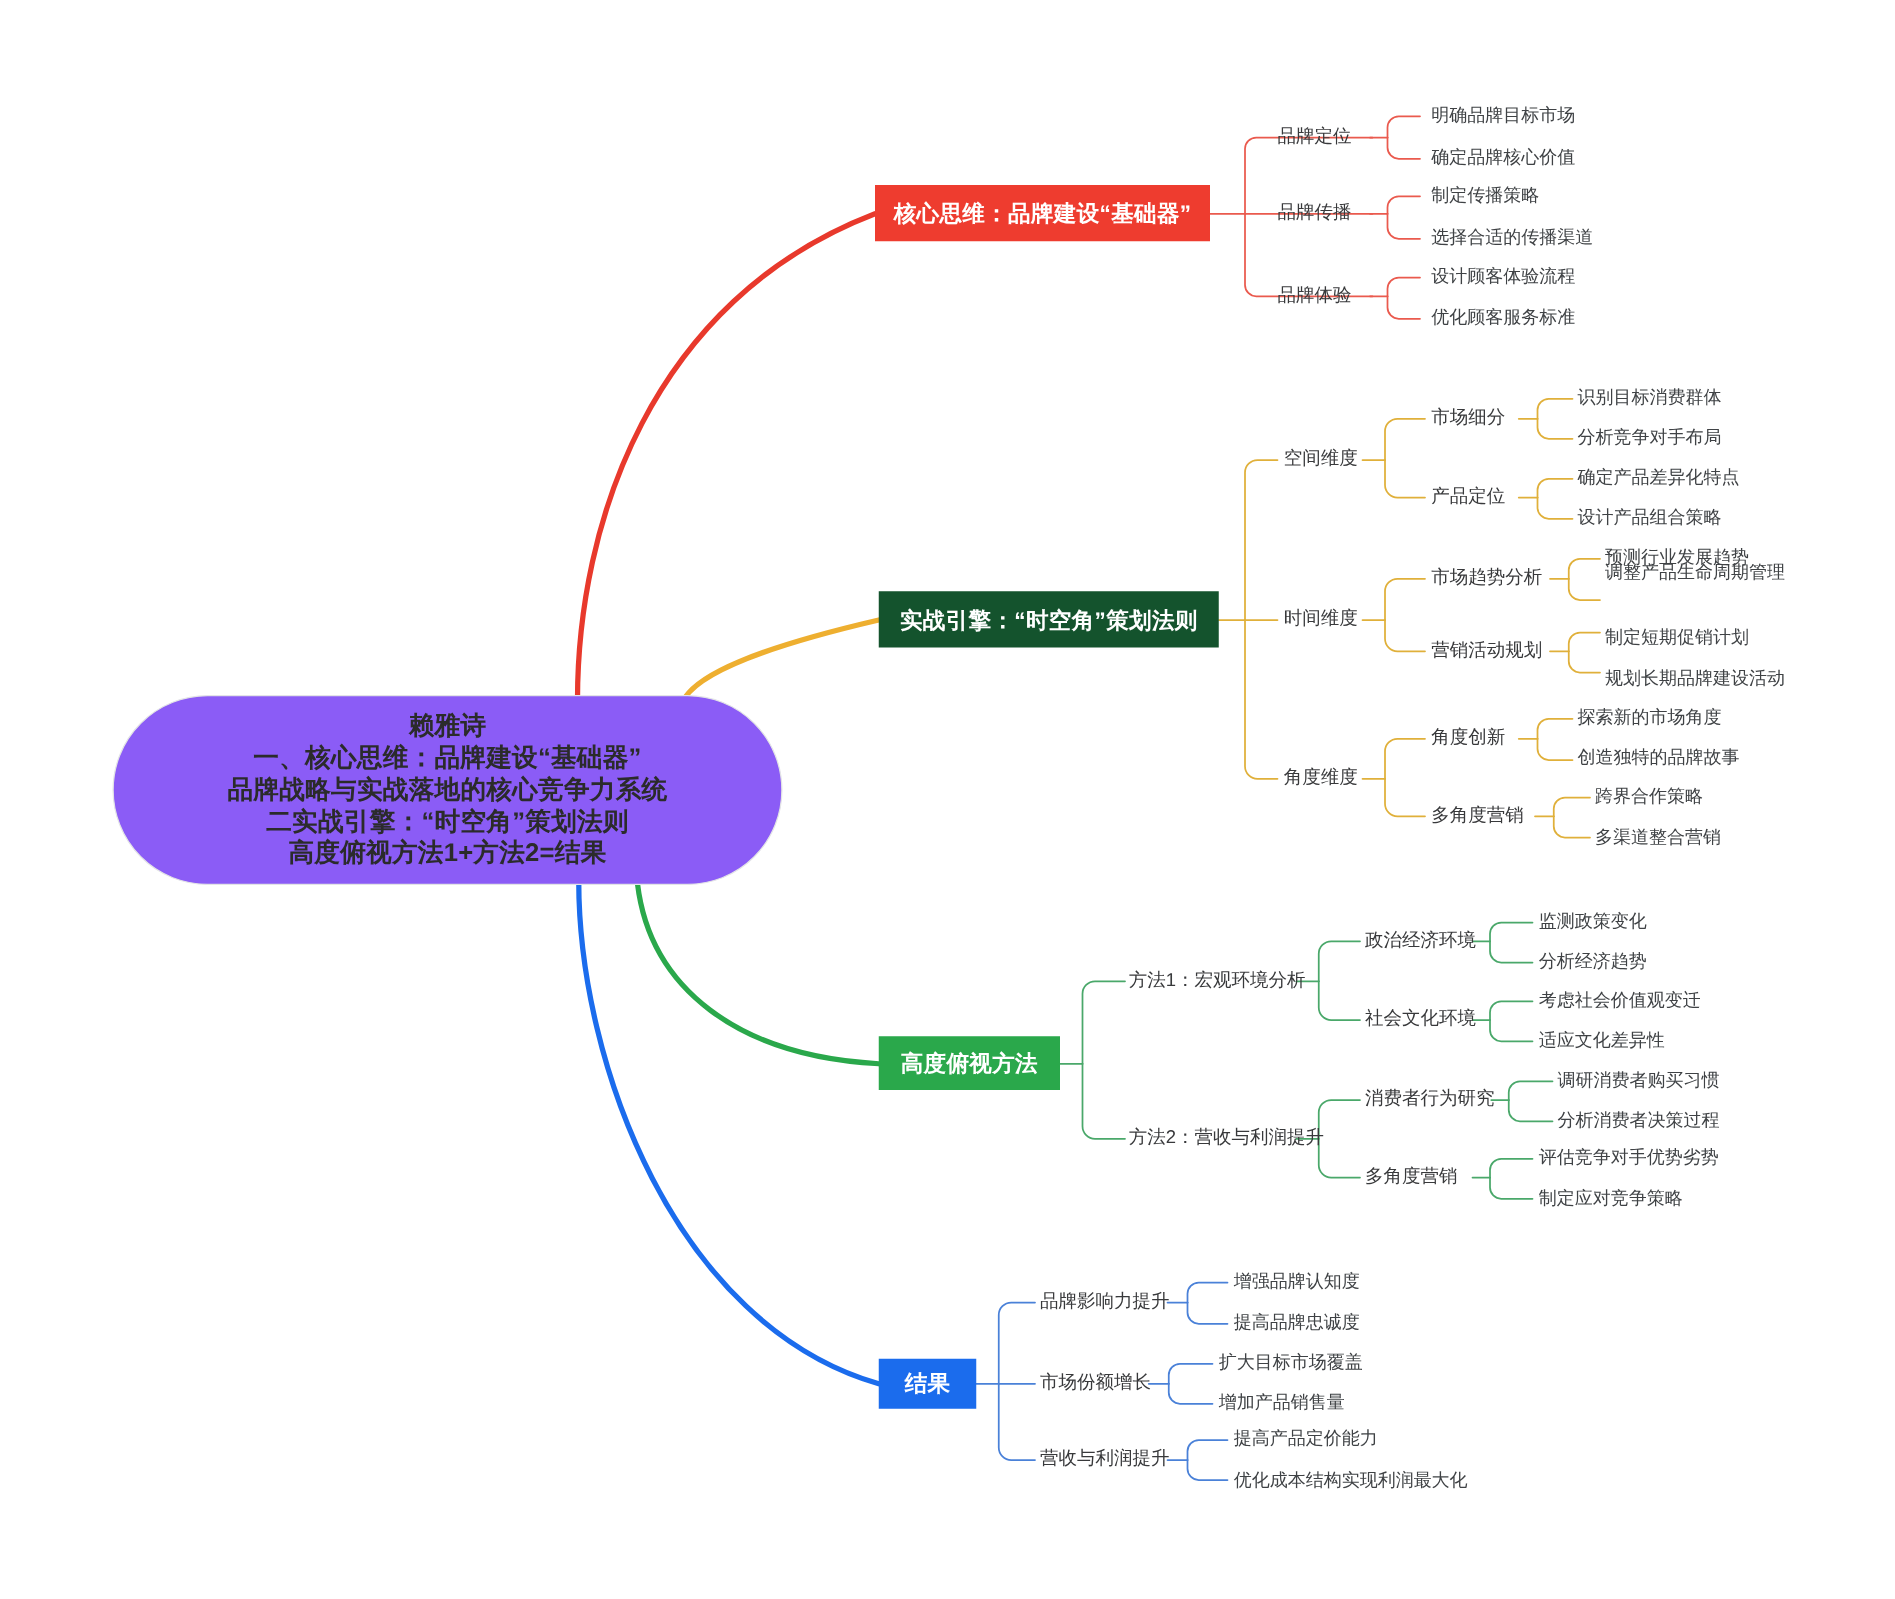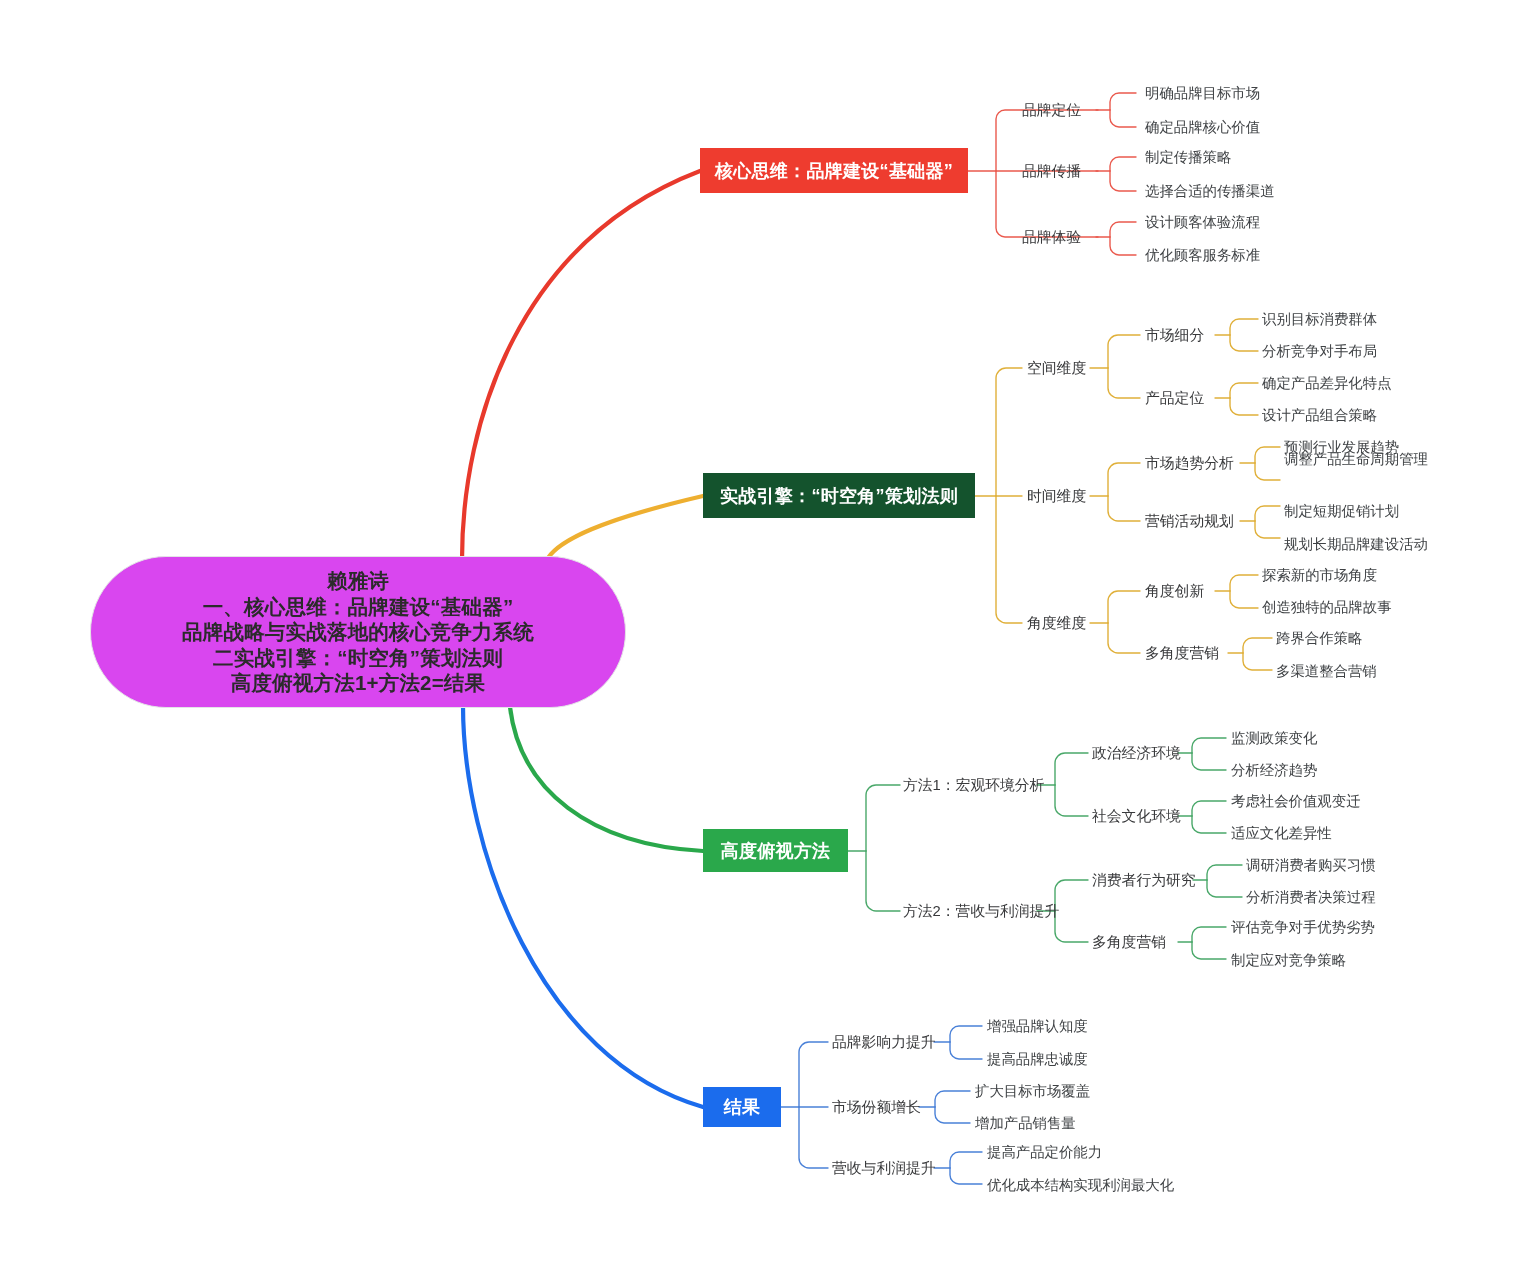--- a/index.html
+++ b/index.html
@@ -14,21 +14,21 @@
     background:#fff;
     overflow:hidden;
   }
   #wires{position:absolute;left:0;top:0;width:1516px;height:1279px;pointer-events:none;}
 
   
   .root-node{
     position:absolute;
     left:90px; top:556px;
     width:536px; height:152px;
-    background:#d946ef;
+    background:#8b5cf6;
     border:1.6px solid #e3e4e6;
     border-radius:76px;
     box-sizing:border-box;
     display:flex;
     flex-direction:column;
     align-items:center;
     justify-content:center;
     color:#2b2b2b;
     font-weight:bold;
     font-size:20.5px;

